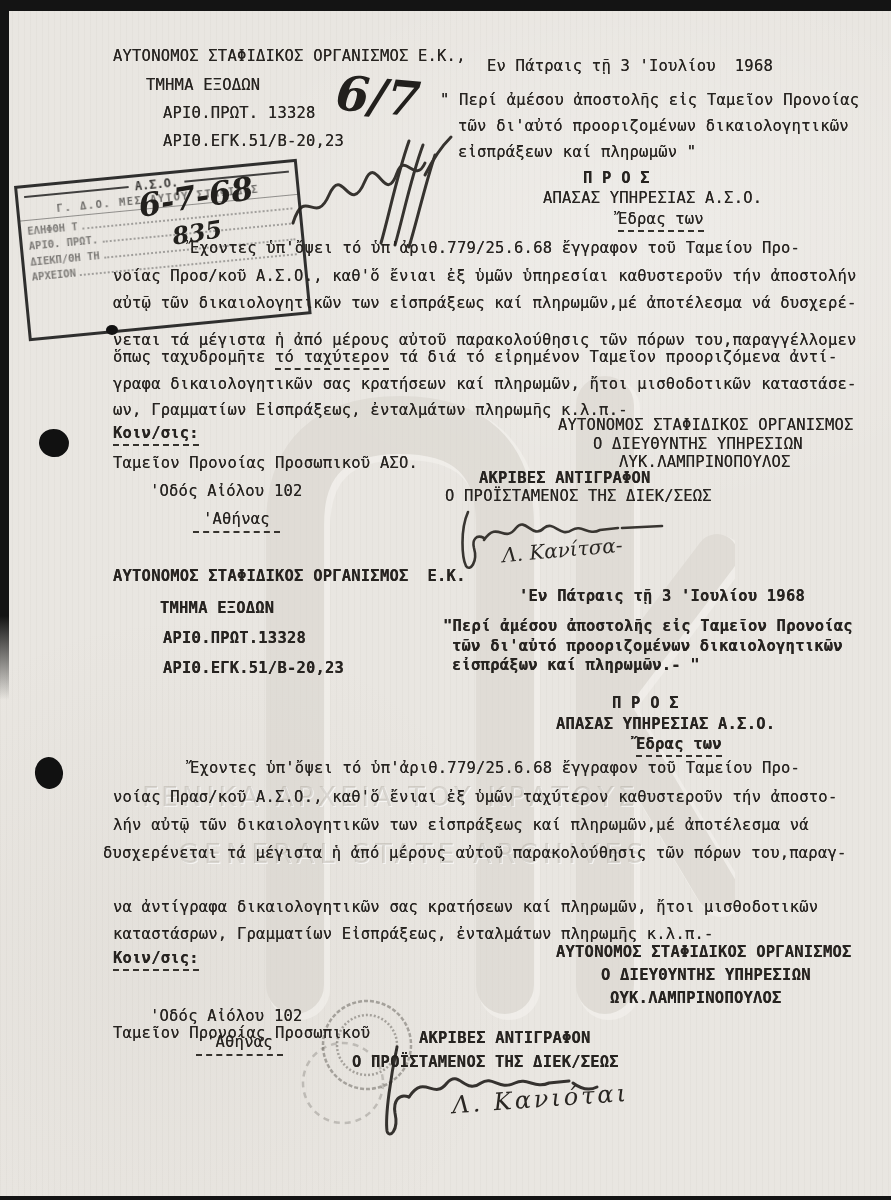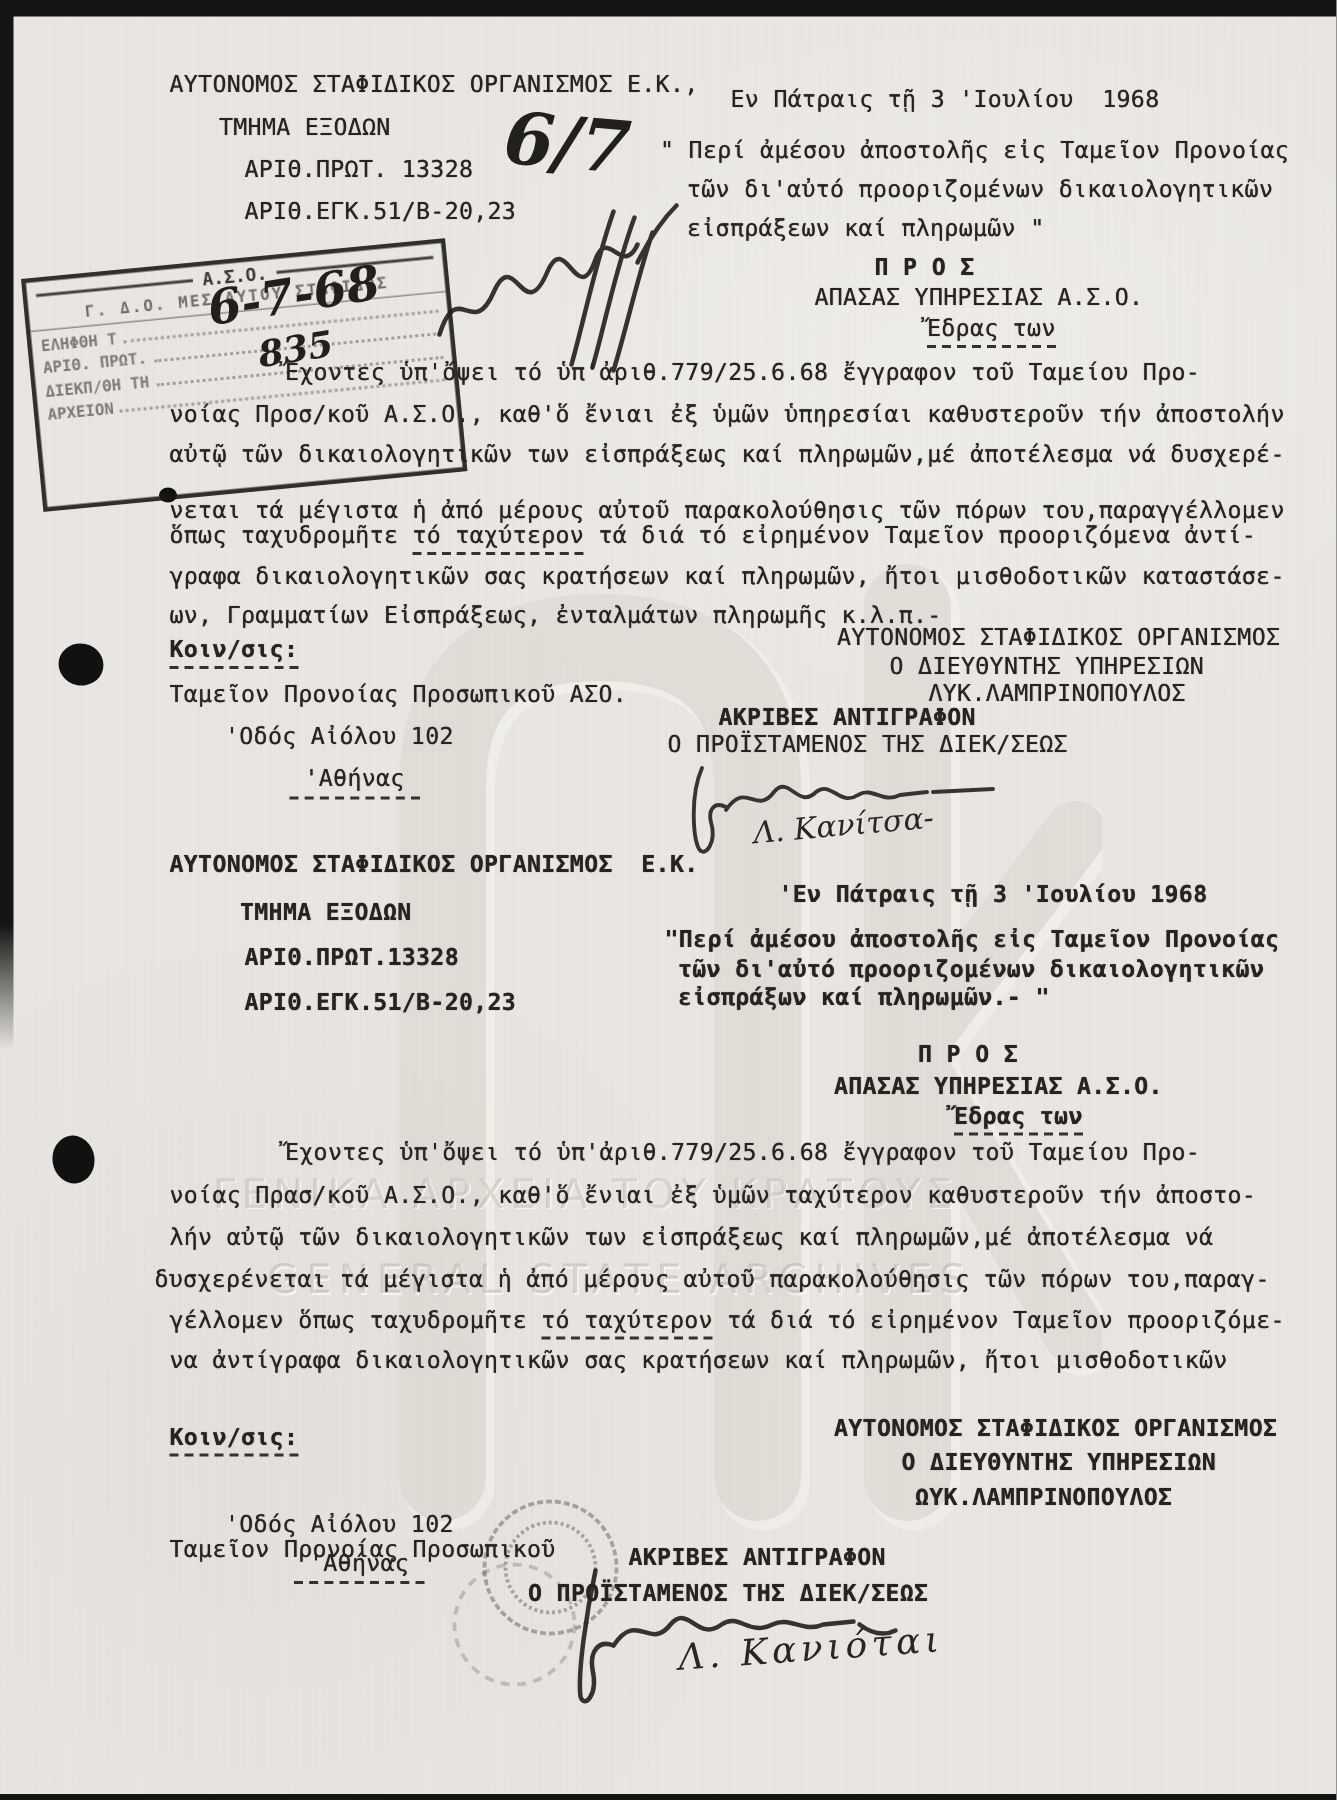--- a/index.html
+++ b/index.html
@@ -154,22 +154,22 @@
   <div class="t b" style="left:452px;top:657px;">εἰσπράξων καί πληρωμῶν.- "</div>
   <div class="t b" style="left:163px;top:660px;">ΑΡΙΘ.ΕΓΚ.51/Β-20,23</div>
   <div class="t b" style="left:612px;top:695px;">Π Ρ Ο Σ</div>
   <div class="t b" style="left:556px;top:716px;">ΑΠΑΣΑΣ ΥΠΗΡΕΣΙΑΣ Α.Σ.Ο.</div>
   <div class="t b" style="left:636px;top:736px;"><span class="dash-u">Ἔδρας των</span></div>
 
   <div class="t" style="left:190px;top:760px;">Ἔχοντες ὑπ'ὄψει τό ὑπ'ἀριθ.779/25.6.68 ἔγγραφον τοῦ Ταμείου Προ-</div>
   <div class="t" style="left:113px;top:789px;">νοίας Πρασ/κοῦ Α.Σ.Ο., καθ'ὅ ἔνιαι ἐξ ὑμῶν ταχύτερον καθυστεροῦν τήν ἀποστο-</div>
   <div class="t" style="left:113px;top:817px;">λήν αὐτῷ τῶν δικαιολογητικῶν των εἰσπράξεως καί πληρωμῶν,μέ ἀποτέλεσμα νά</div>
   <div class="t" style="left:103px;top:845px;">δυσχερένεται τά μέγιστα ἡ ἀπό μέρους αὐτοῦ παρακολούθησις τῶν πόρων του,παραγ-</div>
-  <div class="t" style="left:113px;top:872px;"><span>γέλλομεν ὅπως ταχυδρομῆτε </span><span class="dash-u">τό ταχύτερον</span><span> τά διά τό εἰρημένον Ταμεῖον προοριζόμε-</span></div>
   <div class="t" style="left:113px;top:899px;">να ἀντίγραφα δικαιολογητικῶν σας κρατήσεων καί πληρωμῶν, ἤτοι μισθοδοτικῶν</div>
+  <div class="t" style="left:113px;top:926px;">καταστάσρων, Γραμματίων Εἰσπράξεως, ἐνταλμάτων πληρωμῆς κ.λ.π.-</div>
 
   <div class="t b" style="left:113px;top:950px;"><span class="dash-u">Κοιν/σις:</span></div>
   <div class="t" style="left:113px;top:981px;margin-top:44px;">Ταμεῖον Προνοίας Προσωπικοῦ</div>
   <div class="t" style="left:150px;top:1008px;">'Οδός Αἰόλου 102</div>
   <div class="t" style="left:196px;top:1034px;"><span class="dash-u" style="padding:0 10px 3px;">'Αθήνας</span></div>
 
   <div class="t b" style="left:556px;top:944px;">ΑΥΤΟΝΟΜΟΣ ΣΤΑΦΙΔΙΚΟΣ ΟΡΓΑΝΙΣΜΟΣ</div>
   <div class="t b" style="left:601px;top:967px;">Ο ΔΙΕΥΘΥΝΤΗΣ ΥΠΗΡΕΣΙΩΝ</div>
   <div class="t b" style="left:610px;top:990px;">ΩΥΚ.ΛΑΜΠΡΙΝΟΠΟΥΛΟΣ</div>
   <div class="t b" style="left:419px;top:1030px;">ΑΚΡΙΒΕΣ ΑΝΤΙΓΡΑΦΟΝ</div>

